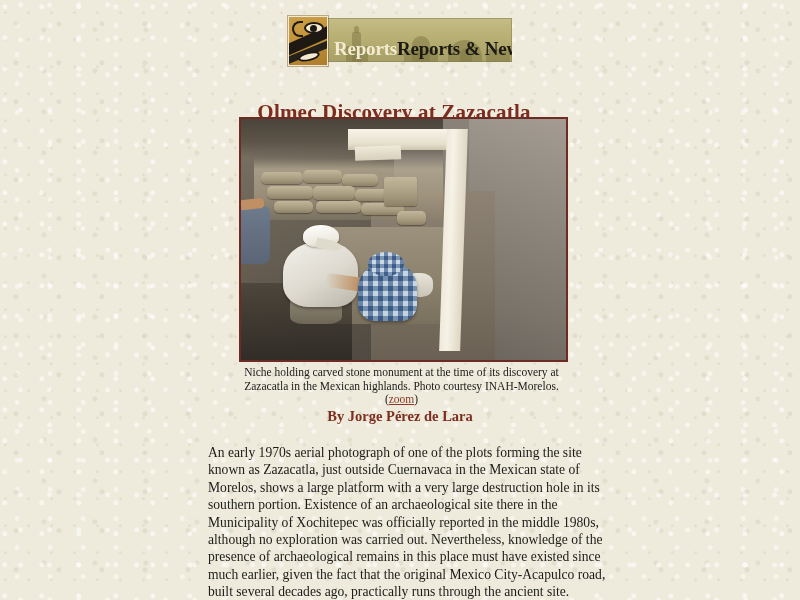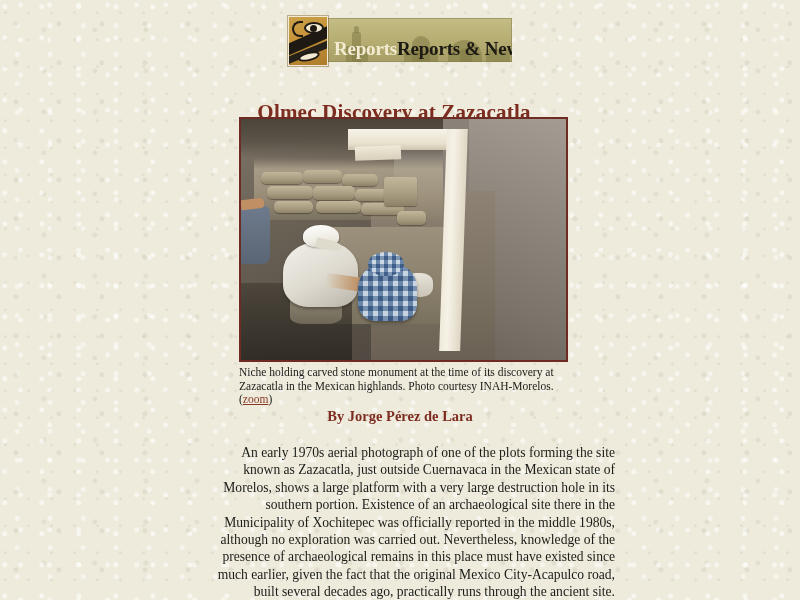--- a/index.html
+++ b/index.html
@@ -351,20 +351,21 @@
     border-radius: 0 4px 4px 0;
     transform: rotate(-6deg);
   }
 
   .caption {
     margin-top: 4px;
     font-size: 11.5px;
     line-height: 13.5px;
     color: #1b1b18;
     width: 325px;
+    text-align: center;
   }
   .caption a {
     color: #8a3a24;
     text-decoration: underline;
   }
 
   
   .byline {
     position: absolute;
     left: 0;
@@ -381,21 +382,20 @@
     position: absolute;
     left: 196px;
     top: 444px;
     width: 419px;
     font-size: 13.6px;
     line-height: 17.4px;
     text-align: left;
   }
   .body-copy p {
     margin: 0 0 15px 12px;
-    text-align: right;
   }
 </style>
 </head>
 <body>
 
 <div class="page">
 
   <div class="banner-wrap">
     <div class="banner">
 

